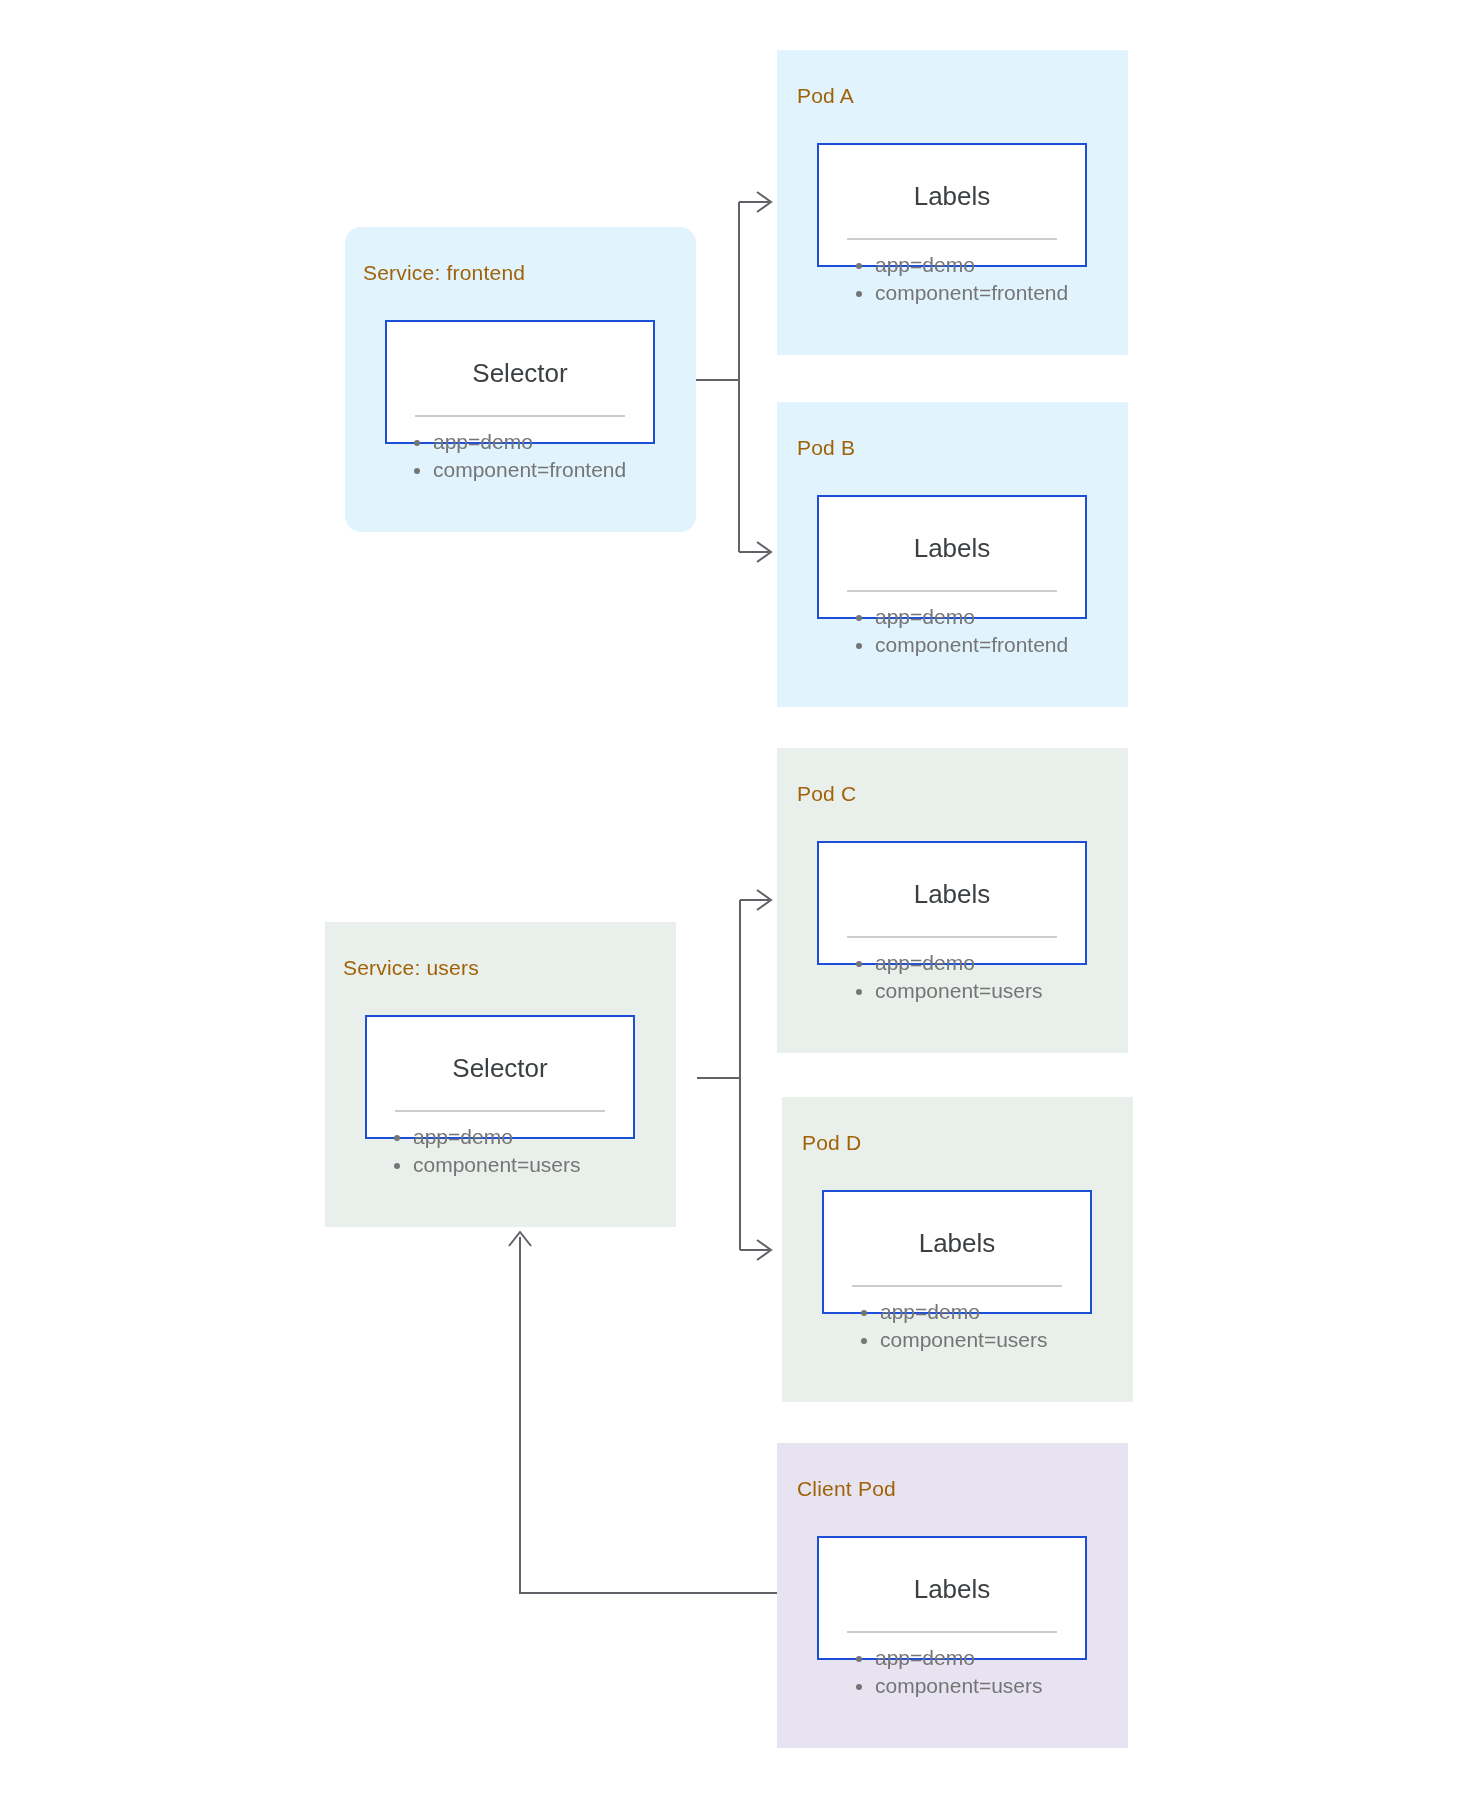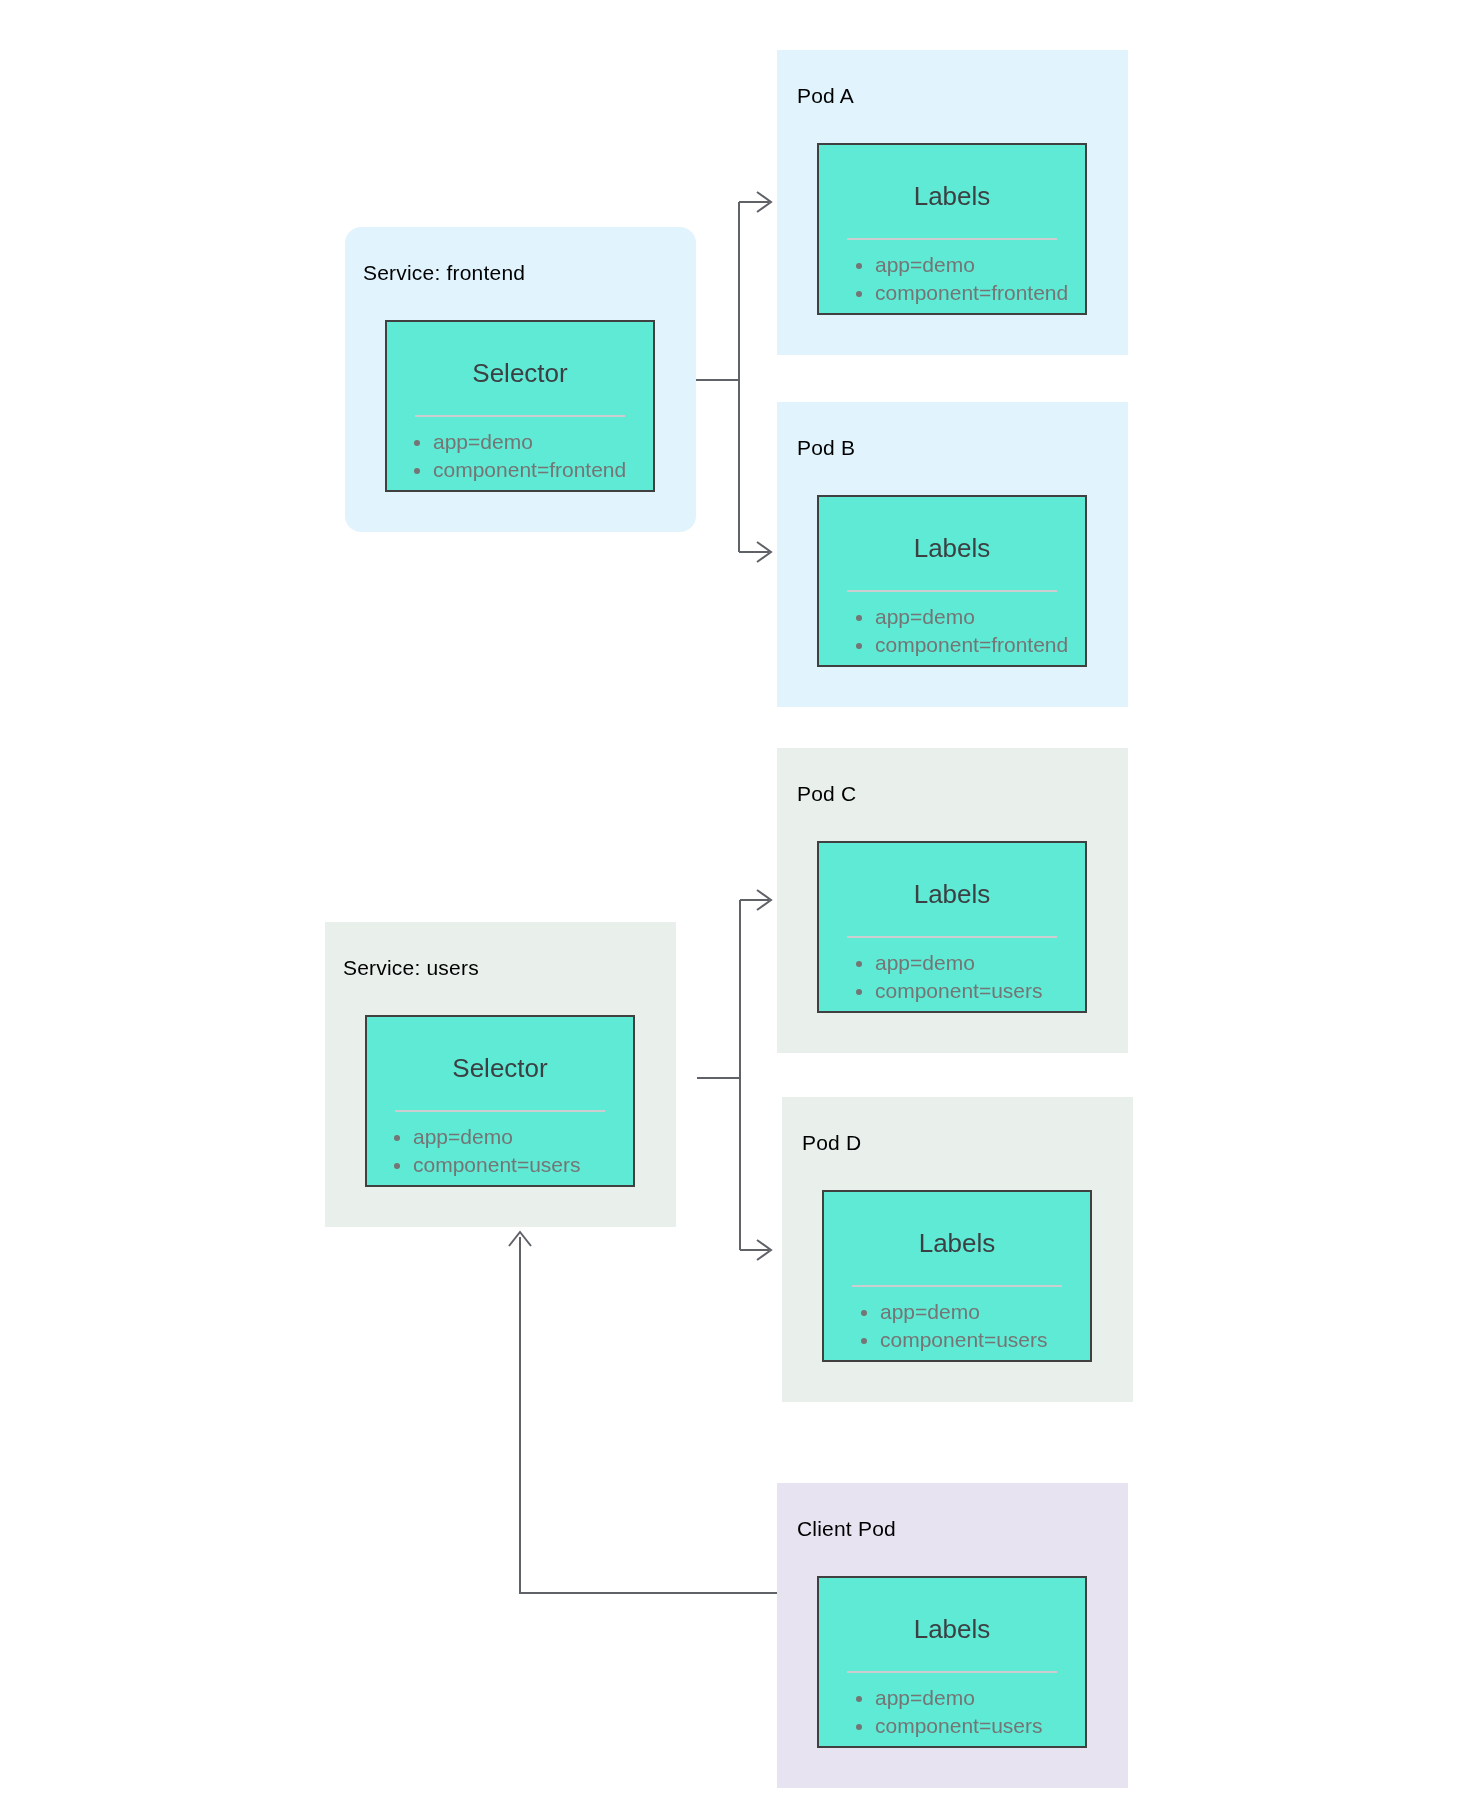--- a/index.html
+++ b/index.html
@@ -14,32 +14,32 @@
   .box {
     position: absolute;
     width: 351px;
     height: 305px;
   }
   .box-label {
     position: absolute;
     left: 20px;
     top: 34px;
     font-size: 21px;
-    color: #000000;
+    color: #a16207;
     letter-spacing: 0.2px;
     white-space: nowrap;
   }
   .card {
     position: absolute;
     left: 40px;
     top: 93px;
     width: 270px;
-    height: 172px;
-    background: #5eead4;
-    border: 2px solid #404040;
+    height: 124px;
+    background: #ffffff;
+    border: 2px solid #1d4ed8;
     box-sizing: border-box;
   }
   .card-title {
     position: absolute;
     top: 36px;
     left: 0;
     width: 100%;
     text-align: center;
     font-size: 26px;
     color: #3c4043;
@@ -144,21 +144,21 @@
     <div class="card">
       <div class="card-title">Labels</div>
       <div class="card-divider"></div>
       <ul class="card-list">
         <li>app=demo</li>
         <li>component=users</li>
       </ul>
     </div>
   </div>
 
-  <div class="box" style="left: 777px; top: 1443px; background: rgb(231, 227, 241); margin-top: 40px;">
+  <div class="box" style="left: 777px; top: 1443px; background: rgb(231, 227, 241);">
     <div class="box-label">Client Pod</div>
     <div class="card">
       <div class="card-title">Labels</div>
       <div class="card-divider"></div>
       <ul class="card-list">
         <li>app=demo</li>
         <li>component=users</li>
       </ul>
     </div>
   </div>

